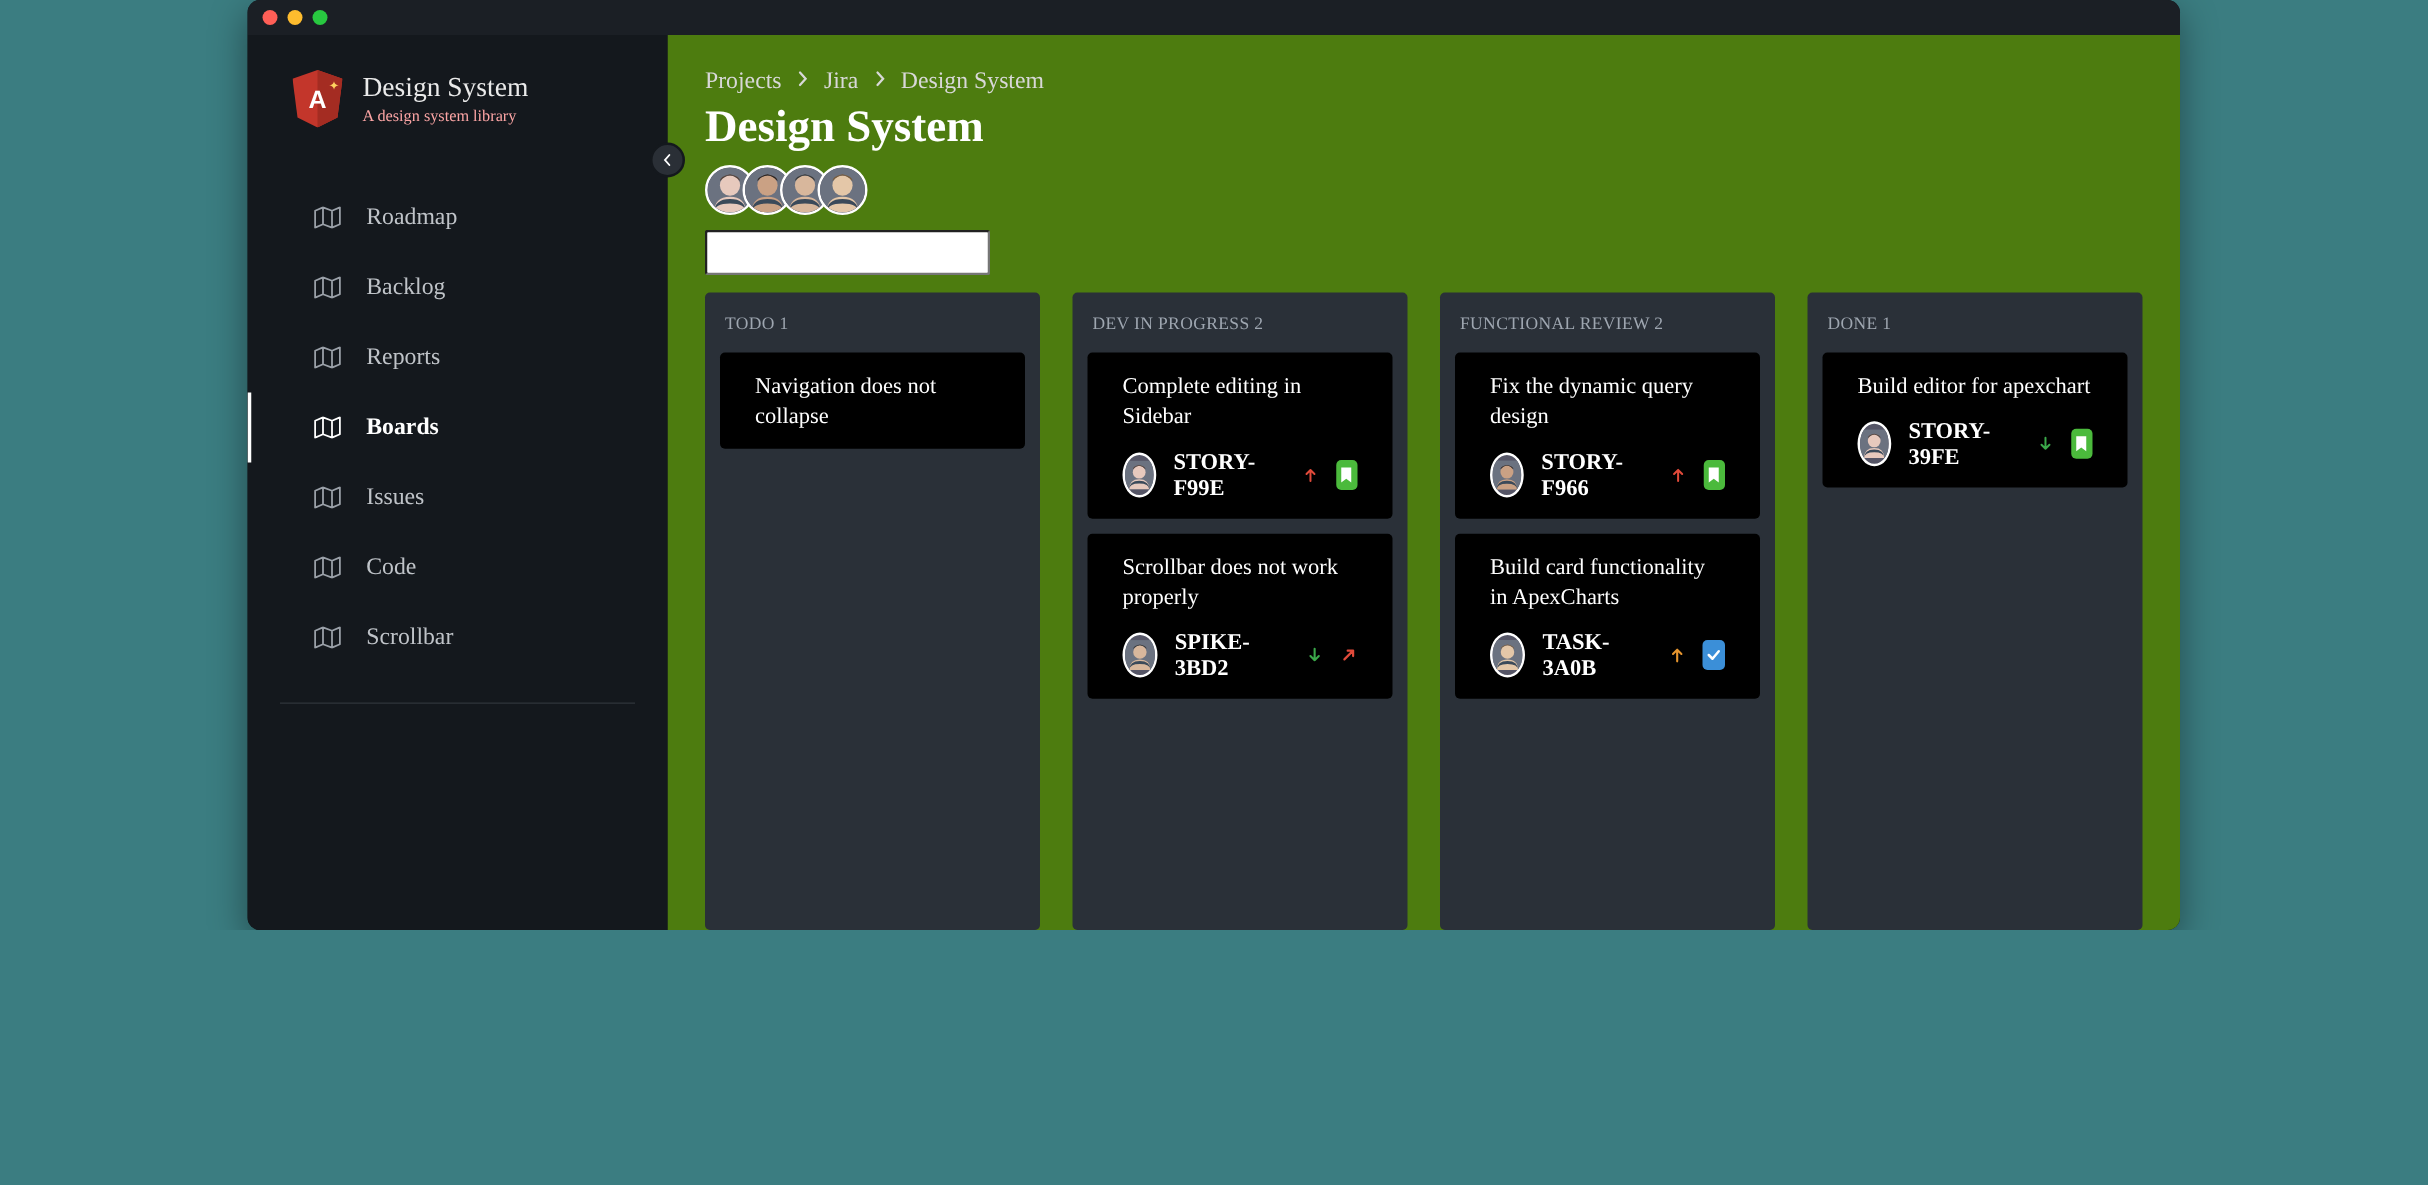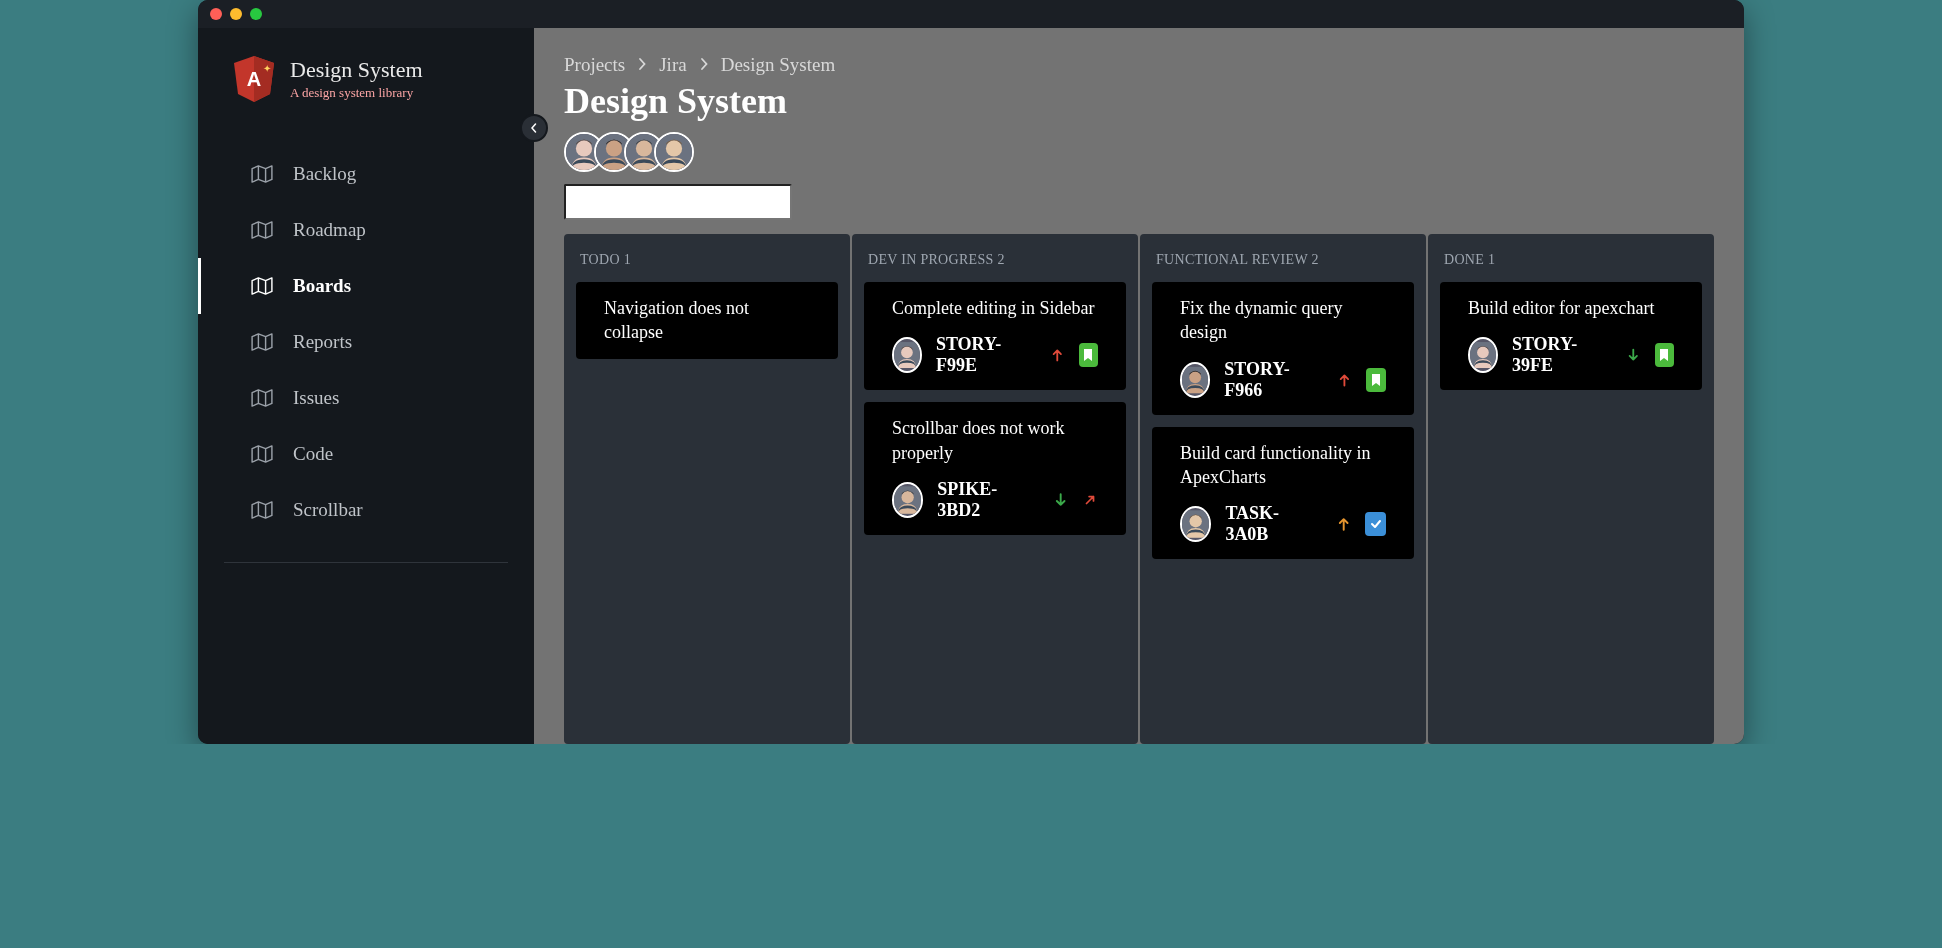--- a/index.html
+++ b/index.html
@@ -21,31 +21,31 @@
   .proj-title p{font-size:13px; color:#fca5a5;}
   .nav { margin-top:34px; display:flex; flex-direction:column;}
   .nav-item { display:flex; align-items:center; gap:20px; padding:17px 0 17px 50px; font-size:19px; color:#bfc3c8; cursor:pointer; border-left:3px solid transparent;}
   .nav-item.active { color:#fff; border-left:3px solid #fff; font-weight:600;}
   .nav-icon { width:22px; height:18px; flex-shrink:0;}
   .nav-icon svg{width:100%;height:100%;}
   .sidebar hr{ border:none; border-top:1px solid #2f343b; margin:24px 26px 0 26px;}
   .collapse-btn { position:absolute; top:86px; right:-14px; width:28px; height:28px; border-radius:50%; background:#2a2f36; border:2px solid #14181d; display:flex; align-items:center; justify-content:center; cursor:pointer; z-index:5;}
   .collapse-btn svg{width:10px;height:10px;}
   
-  .main { flex:1; background:#737373; padding:26px 30px 0 30px; display:flex; flex-direction:column; min-width:0;}
+  .main { flex:1; background:#4d7c0f; padding:26px 30px 0 30px; display:flex; flex-direction:column; min-width:0;}
   .breadcrumb { display:flex; align-items:center; gap:12px; font-size:19px; color:#d8d8d8;}
   .breadcrumb .chev{color:#d8d8d8;}
   .page-title { font-size:36px; font-weight:700; color:#fff; margin-top:4px;}
   .avatars { display:flex; margin-top:10px;}
   .avatar { width:40px; height:40px; border-radius:50%; border:2px solid #fff; margin-left:-10px; overflow:hidden; background:#556;}
   .avatar:first-child{margin-left:0;}
   .avatar svg{width:100%;height:100%;}
   .search { width:228px; height:36px; background:#fff; margin-top:12px; border-radius:2px;}
   
-  .board { flex:1; display:flex; gap:2px; margin-top:14px; min-height:0;}
+  .board { flex:1; display:flex; gap:26px; margin-top:14px; min-height:0;}
   .column { flex:1; background:#2a3038; border-radius:4px; padding:12px; display:flex; flex-direction:column; min-width:0;}
   .col-title { font-size:14px; color:#9ea6b0; letter-spacing:.3px; text-transform:uppercase; padding:6px 4px 14px 4px;}
   .card { background:#000; border-radius:4px; padding:14px 28px; margin-bottom:12px; display:flex; flex-direction:column; gap:14px;}
   .card-title { font-size:18px; color:#fff; line-height:1.35;}
   .card-foot { display:flex; align-items:center; gap:14px;}
   .card-foot .mini-av{ width:36px; height:36px; border-radius:50%; border:2px solid #fff; overflow:hidden; background:#556;}
   .card-foot .mini-av svg{width:100%;height:100%;}
   .ticket { font-size:18px; font-weight:600; color:#fff;}
   .spacer{flex:1;}
   .prio { width:18px; height:18px;}
@@ -82,39 +82,39 @@
         <div class="proj-title">
           <h2>Design System</h2>
           <p>A design system library</p>
         </div>
       </div>
       <nav class="nav" id="nav">
           <div class="nav-item">
             <span class="nav-icon" style="color:#9aa0a8"><svg viewBox="0 0 24 20">
                 <path d="M1 4 L8 1 L16 4 L23 1 V16 L16 19 L8 16 L1 19 Z M8 1 V16 M16 4 V19" fill="none" stroke="currentColor" stroke-width="1.6" stroke-linejoin="round"></path>
               </svg></span>
+            <span>Roadmap</span>
+          </div>
+          <div class="nav-item">
+            <span class="nav-icon" style="color:#9aa0a8"><svg viewBox="0 0 24 20">
+                <path d="M1 4 L8 1 L16 4 L23 1 V16 L16 19 L8 16 L1 19 Z M8 1 V16 M16 4 V19" fill="none" stroke="currentColor" stroke-width="1.6" stroke-linejoin="round"></path>
+              </svg></span>
             <span>Backlog</span>
           </div>
           <div class="nav-item">
             <span class="nav-icon" style="color:#9aa0a8"><svg viewBox="0 0 24 20">
                 <path d="M1 4 L8 1 L16 4 L23 1 V16 L16 19 L8 16 L1 19 Z M8 1 V16 M16 4 V19" fill="none" stroke="currentColor" stroke-width="1.6" stroke-linejoin="round"></path>
               </svg></span>
-            <span>Roadmap</span>
+            <span>Reports</span>
           </div>
           <div class="nav-item active">
             <span class="nav-icon" style="color:#fff"><svg viewBox="0 0 24 20">
                 <path d="M1 4 L8 1 L16 4 L23 1 V16 L16 19 L8 16 L1 19 Z M8 1 V16 M16 4 V19" fill="none" stroke="currentColor" stroke-width="1.6" stroke-linejoin="round"></path>
               </svg></span>
             <span>Boards</span>
-          </div>
-          <div class="nav-item">
-            <span class="nav-icon" style="color:#9aa0a8"><svg viewBox="0 0 24 20">
-                <path d="M1 4 L8 1 L16 4 L23 1 V16 L16 19 L8 16 L1 19 Z M8 1 V16 M16 4 V19" fill="none" stroke="currentColor" stroke-width="1.6" stroke-linejoin="round"></path>
-              </svg></span>
-            <span>Reports</span>
           </div>
           <div class="nav-item">
             <span class="nav-icon" style="color:#9aa0a8"><svg viewBox="0 0 24 20">
                 <path d="M1 4 L8 1 L16 4 L23 1 V16 L16 19 L8 16 L1 19 Z M8 1 V16 M16 4 V19" fill="none" stroke="currentColor" stroke-width="1.6" stroke-linejoin="round"></path>
               </svg></span>
             <span>Issues</span>
           </div>
           <div class="nav-item">
             <span class="nav-icon" style="color:#9aa0a8"><svg viewBox="0 0 24 20">
                 <path d="M1 4 L8 1 L16 4 L23 1 V16 L16 19 L8 16 L1 19 Z M8 1 V16 M16 4 V19" fill="none" stroke="currentColor" stroke-width="1.6" stroke-linejoin="round"></path>

